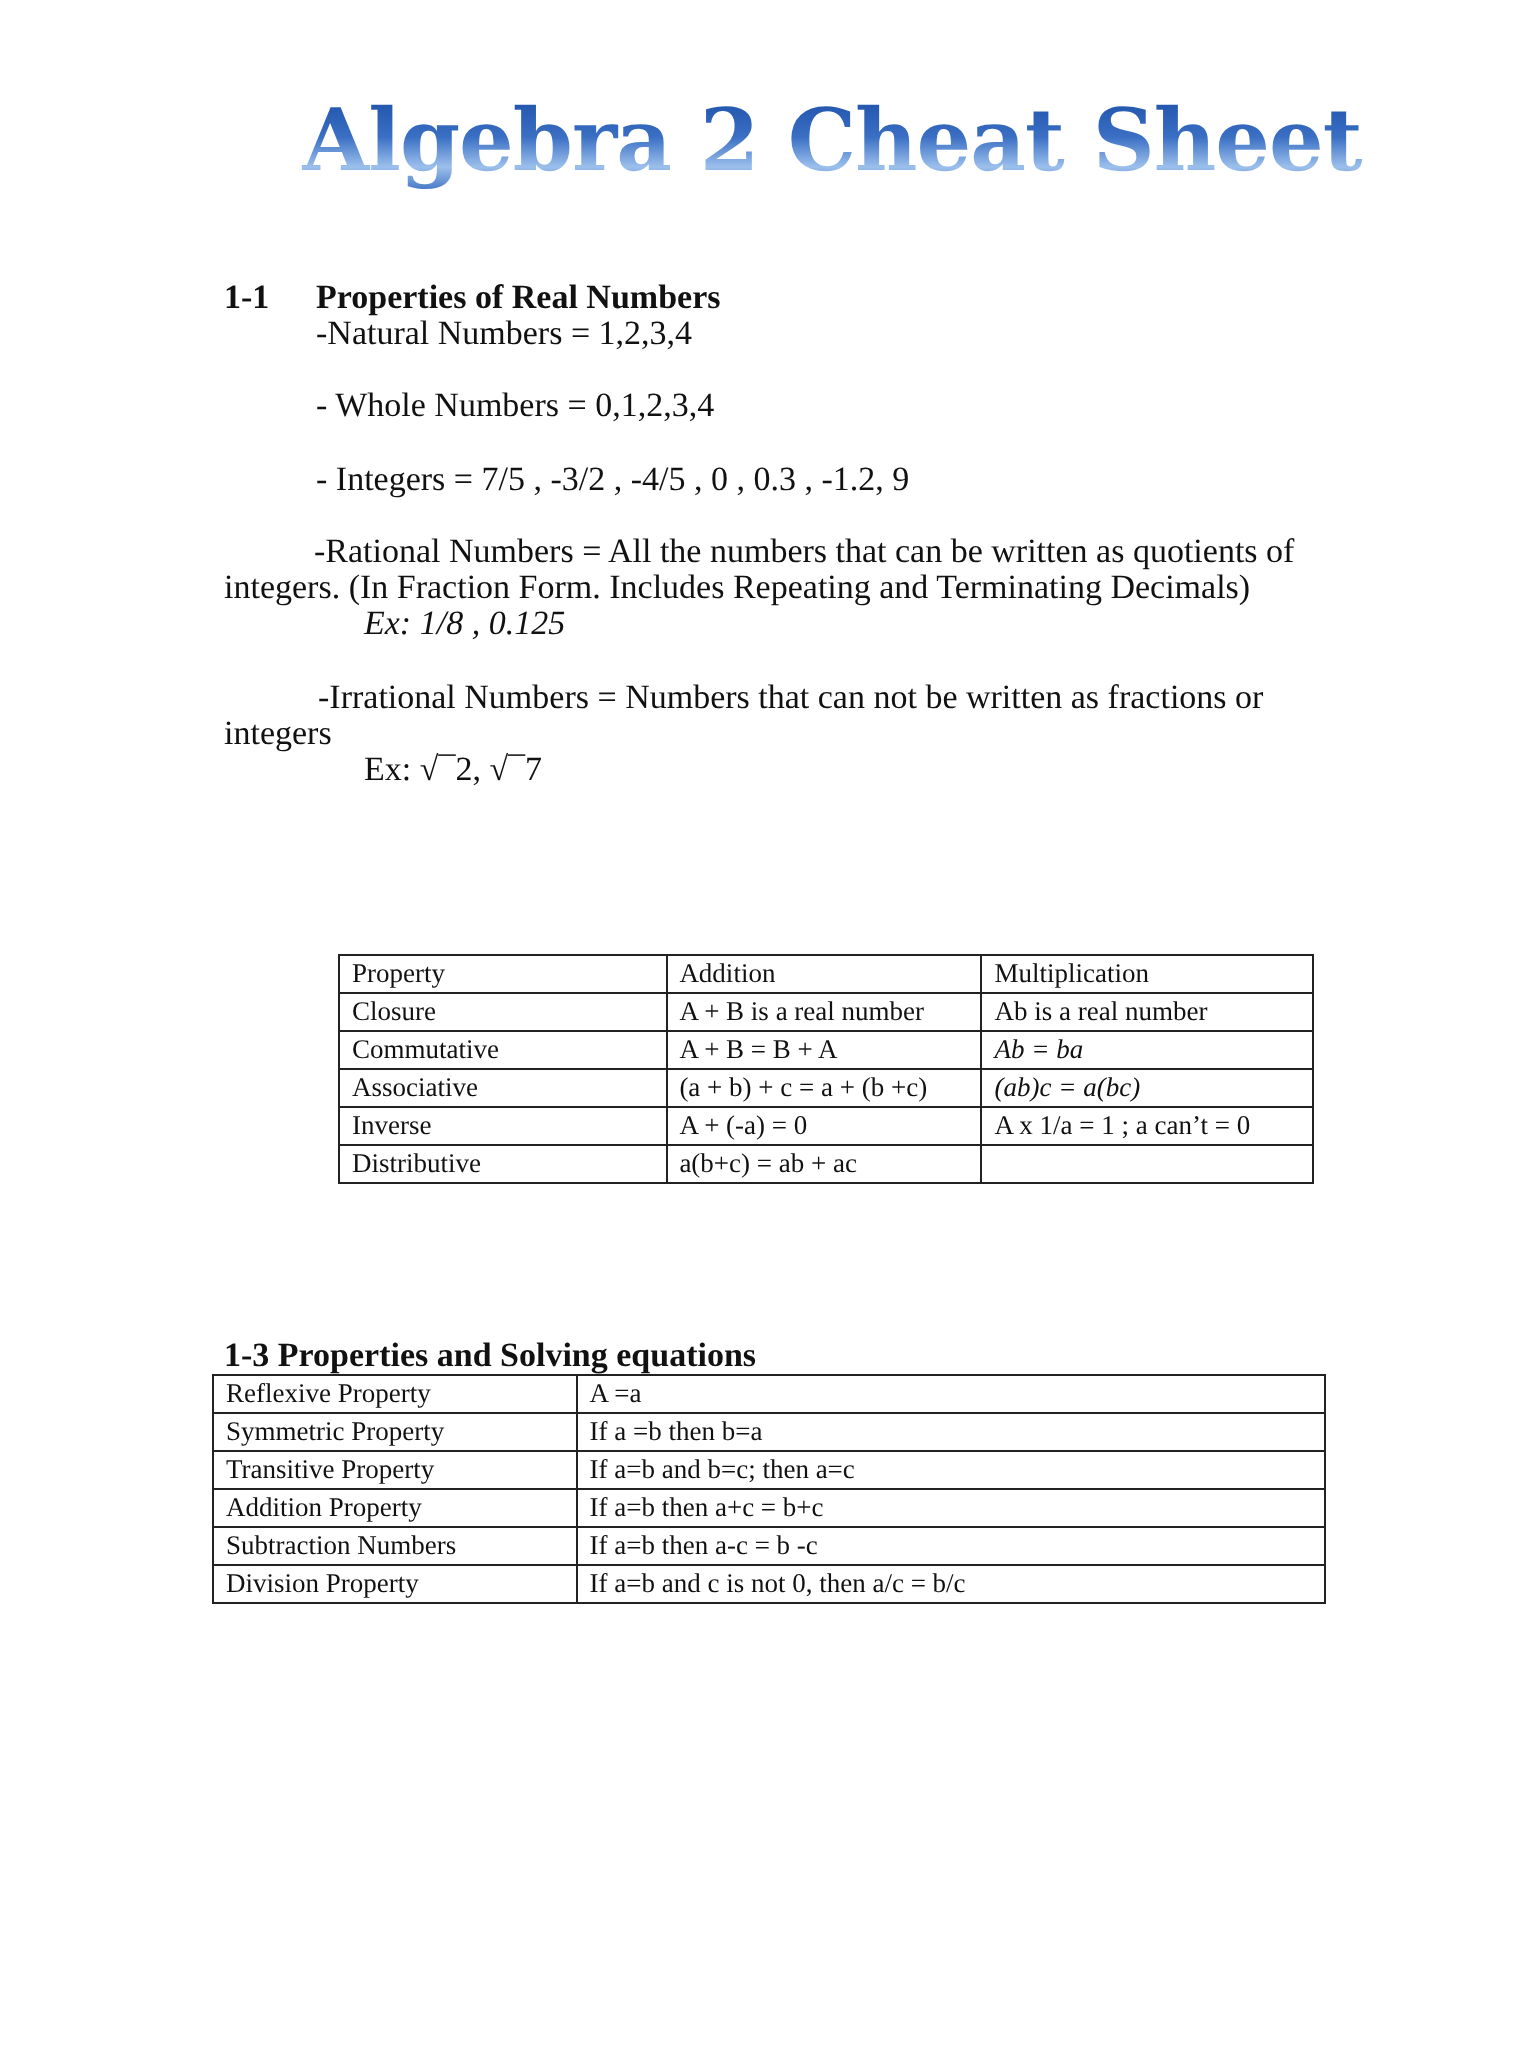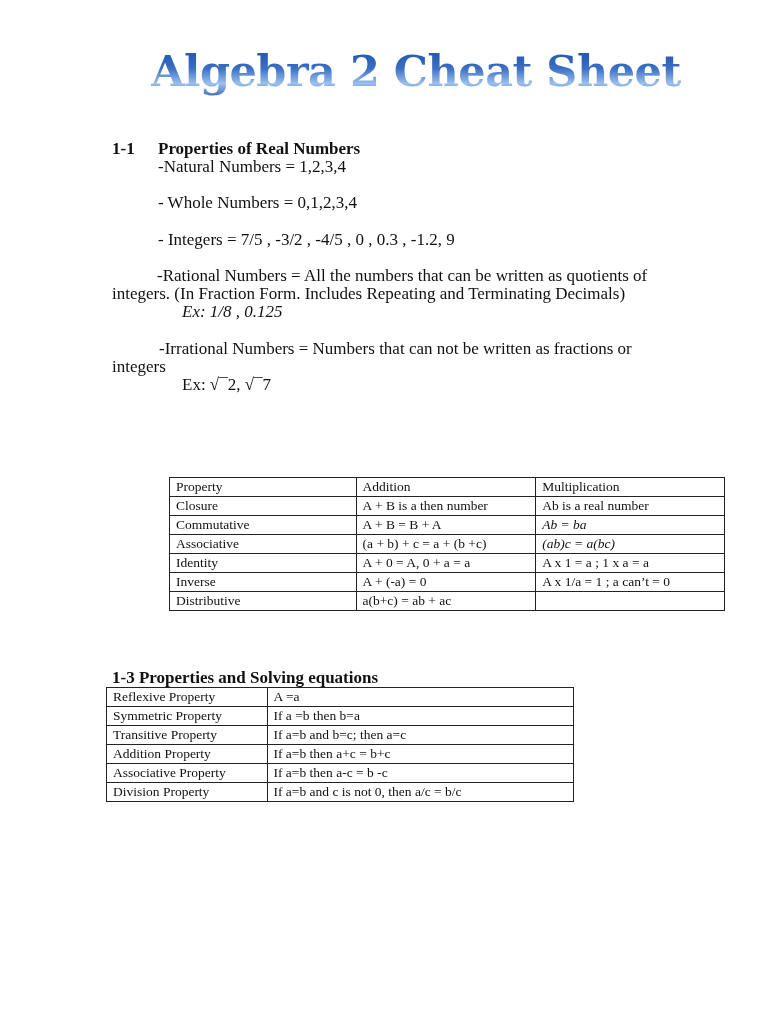--- a/index.html
+++ b/index.html
@@ -32,68 +32,63 @@
 <div class="t" style="left:158px; top:158px;">-Natural Numbers  =  1,2,3,4</div>
 <div class="t" style="left:158px; top:194px;">- Whole Numbers = 0,1,2,3,4</div>
 <div class="t" style="left:158px; top:231px;">- Integers = 7/5 , -3/2 , -4/5 , 0 , 0.3 , -1.2, 9</div>
 <div class="t" style="left:157px; top:267px;">-Rational Numbers = All the numbers that can be written as quotients of</div>
 <div class="t" style="left:112px; top:285px;">integers. (In Fraction Form. Includes Repeating and Terminating Decimals)</div>
 <div class="t" style="left:182px; top:303px;font-style:italic;">Ex: 1/8 , 0.125</div>
 <div class="t" style="left:159px; top:340px;">-Irrational Numbers = Numbers that can not be written as fractions or</div>
 <div class="t" style="left:112px; top:358px;">integers</div>
 <div class="t" style="left:182px; top:376px;">Ex: √¯2,   √¯7</div>
 
-<table style="left:169px; top:477px; width:556px;">
+<table style="left:169px; top:477px; width:488px;">
   <colgroup>
       <col style="width:164px">
       <col style="width:158px">
       <col style="width:166px">
     </colgroup>
   <tbody>
       <tr>
     <td>Property</td>
     <td>Addition</td>
     <td>Multiplication</td>
   </tr>
   <tr>
     <td>Closure</td>
-    <td> A + B is a then number</td>
+    <td> A + B is a real number</td>
     <td>Ab is a real number</td>
   </tr>
   <tr>
     <td>Commutative</td>
     <td>A + B = B + A</td>
     <td class="i">Ab = ba</td>
   </tr>
   <tr>
     <td>Associative</td>
     <td>(a + b) + c = a + (b +c)</td>
     <td class="i">(ab)c = a(bc)</td>
-  </tr>
-  <tr>
-    <td>Identity</td>
-    <td>A + 0 = A, 0 + a = a</td>
-    <td>A x 1 = a ; 1 x a = a</td>
   </tr>
   <tr>
     <td>Inverse</td>
     <td>A + (-a) = 0</td>
     <td>A x 1/a = 1 ; a can’t = 0</td>
   </tr>
   <tr>
     <td>Distributive</td>
     <td>a(b+c) = ab + ac</td>
     <td>&nbsp;</td>
   </tr>
 </tbody>
   </table>
 
 <div class="t b" style="left:112px; top:669px;">1-3 Properties and Solving equations</div>
 
-<table style="left:106px; top:687px; width:468px;">
+<table style="left:106px; top:687px; width:557px;">
   <colgroup>
       <col style="width:182px">
       <col style="width:375px">
     </colgroup>
   <tbody>
       <tr>
     <td>Reflexive Property</td>
     <td>A =a</td>
   </tr>
   <tr>
@@ -102,21 +97,21 @@
   </tr>
   <tr>
     <td>Transitive Property</td>
     <td>If a=b and b=c; then a=c</td>
   </tr>
   <tr>
     <td>Addition Property</td>
     <td>If a=b then a+c = b+c</td>
   </tr>
   <tr>
-    <td>Associative Property</td>
+    <td>Subtraction Numbers</td>
     <td>If a=b  then a-c = b -c</td>
   </tr>
   <tr>
     <td>Division Property</td>
     <td>If a=b and c is not 0, then a/c = b/c</td>
   </tr>
 </tbody>
   </table>
 
 </body></html>

